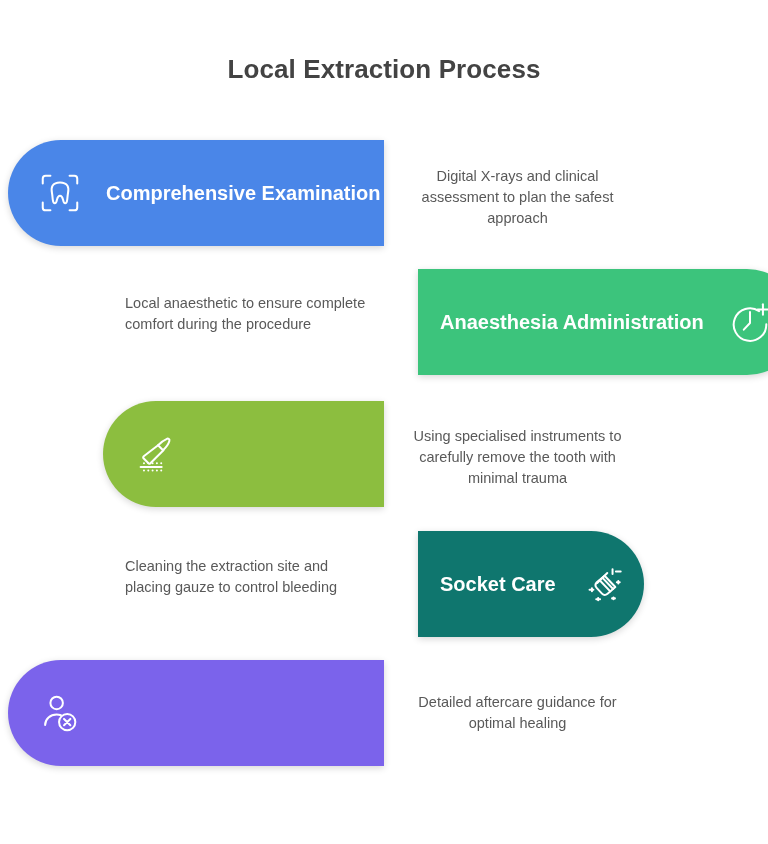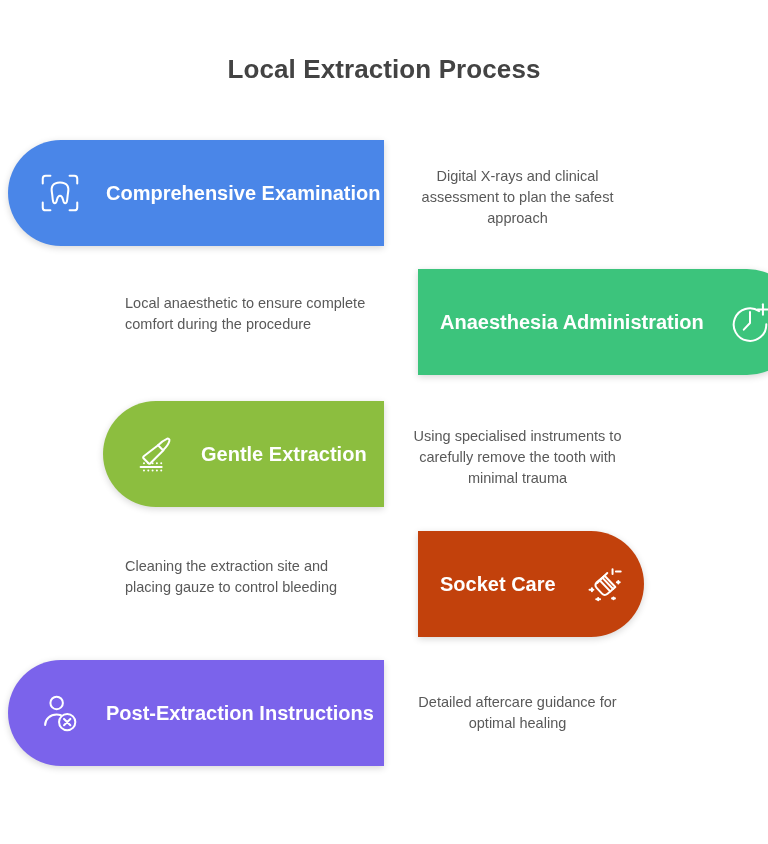--- a/index.html
+++ b/index.html
@@ -149,27 +149,26 @@
     <div class="bar left" style="width:281px; background:#8cbe3f;">
       <span class="bar-icon">
         <svg width="46" height="46" viewBox="0 0 48 48" fill="none" stroke="#ffffff" stroke-width="2.1" stroke-linecap="round" stroke-linejoin="round">
           <path d="M36 8.5c1.6-1.4 3.6-.2 3 1.9-.8 2.8-3.2 6.4-6.6 9.6l-5.2-5.2c3.3-3.3 6.7-5.4 8.8-6.3z"></path>
           <path d="M27.2 14.8 12.6 26.1c-1 .8-1.3 1.6-.6 2.4l5.2 5.2c.8.7 1.7.4 2.5-.5l13.1-13.1"></path>
           <path d="M9 37.5h22"></path>
           <path d="M12.5 33.6v.1M17 33.6v.1M21.5 33.6v.1M26 33.6v.1M30.5 33.6v.1"></path>
           <path d="M12.5 41.2v.1M17 41.2v.1M21.5 41.2v.1M26 41.2v.1M30.5 41.2v.1"></path>
         </svg>
       </span>
-      <span class="bar-label">Gentle Extraction</span>
     </div>
     <div class="desc right-side" style="top:25px;">Using specialised instruments to carefully remove the tooth with minimal trauma</div>
   </div>
 
   <div class="step-row" style="top:531px;">
-    <div class="bar right" style="width:226px; background:#c2410c;">
+    <div class="bar right" style="width:226px; background:#0f766e;">
       <span class="bar-label" style="margin-left:4px;">Socket Care</span>
       <span class="bar-icon" style="margin-left:auto;">
         <svg width="46" height="46" viewBox="0 0 48 48" fill="none" stroke="#ffffff" stroke-width="2.1" stroke-linecap="round" stroke-linejoin="round">
           <path d="M29.5 12.5 19 23"></path>
           <path d="M18.6 22.2c-1.6 1.8-1.7 4.3-.2 5.9l5.6 5.9c1.5 1.6 4 1.7 5.8.2l8.1-7-11.2-11.8-8.1 6.8z"></path>
           <path d="m24.6 17.6 11 11.6"></path>
           <path d="m21.6 20.1 11 11.6"></path>
           <path d="M35 8.5v5M38.5 11h5"></path>
           <path d="M13.5 28.5v3M11 30h4"></path>
           <path d="M20 38.5v2.5M18 40h4"></path>
@@ -184,18 +183,17 @@
   <div class="step-row" style="top:660px;">
     <div class="bar left" style="width:376px; background:#7b63eb;">
       <span class="bar-icon">
         <svg width="46" height="46" viewBox="0 0 48 48" fill="none" stroke="#ffffff" stroke-width="2.1" stroke-linecap="round" stroke-linejoin="round">
           <circle cx="20.5" cy="13.5" r="6.5"></circle>
           <path d="M8.5 36.5c0-6.3 5.4-11 12-11 1.6 0 3.1.3 4.5.8"></path>
           <circle cx="31.5" cy="33.5" r="8.5"></circle>
           <path d="m28.2 30.2 6.6 6.6M34.8 30.2l-6.6 6.6"></path>
         </svg>
       </span>
-      <span class="bar-label">Post-Extraction Instructions</span>
     </div>
     <div class="desc right-side" style="top:32px;">Detailed aftercare guidance for optimal healing</div>
   </div>
 
 </div>
 
 </body></html>

